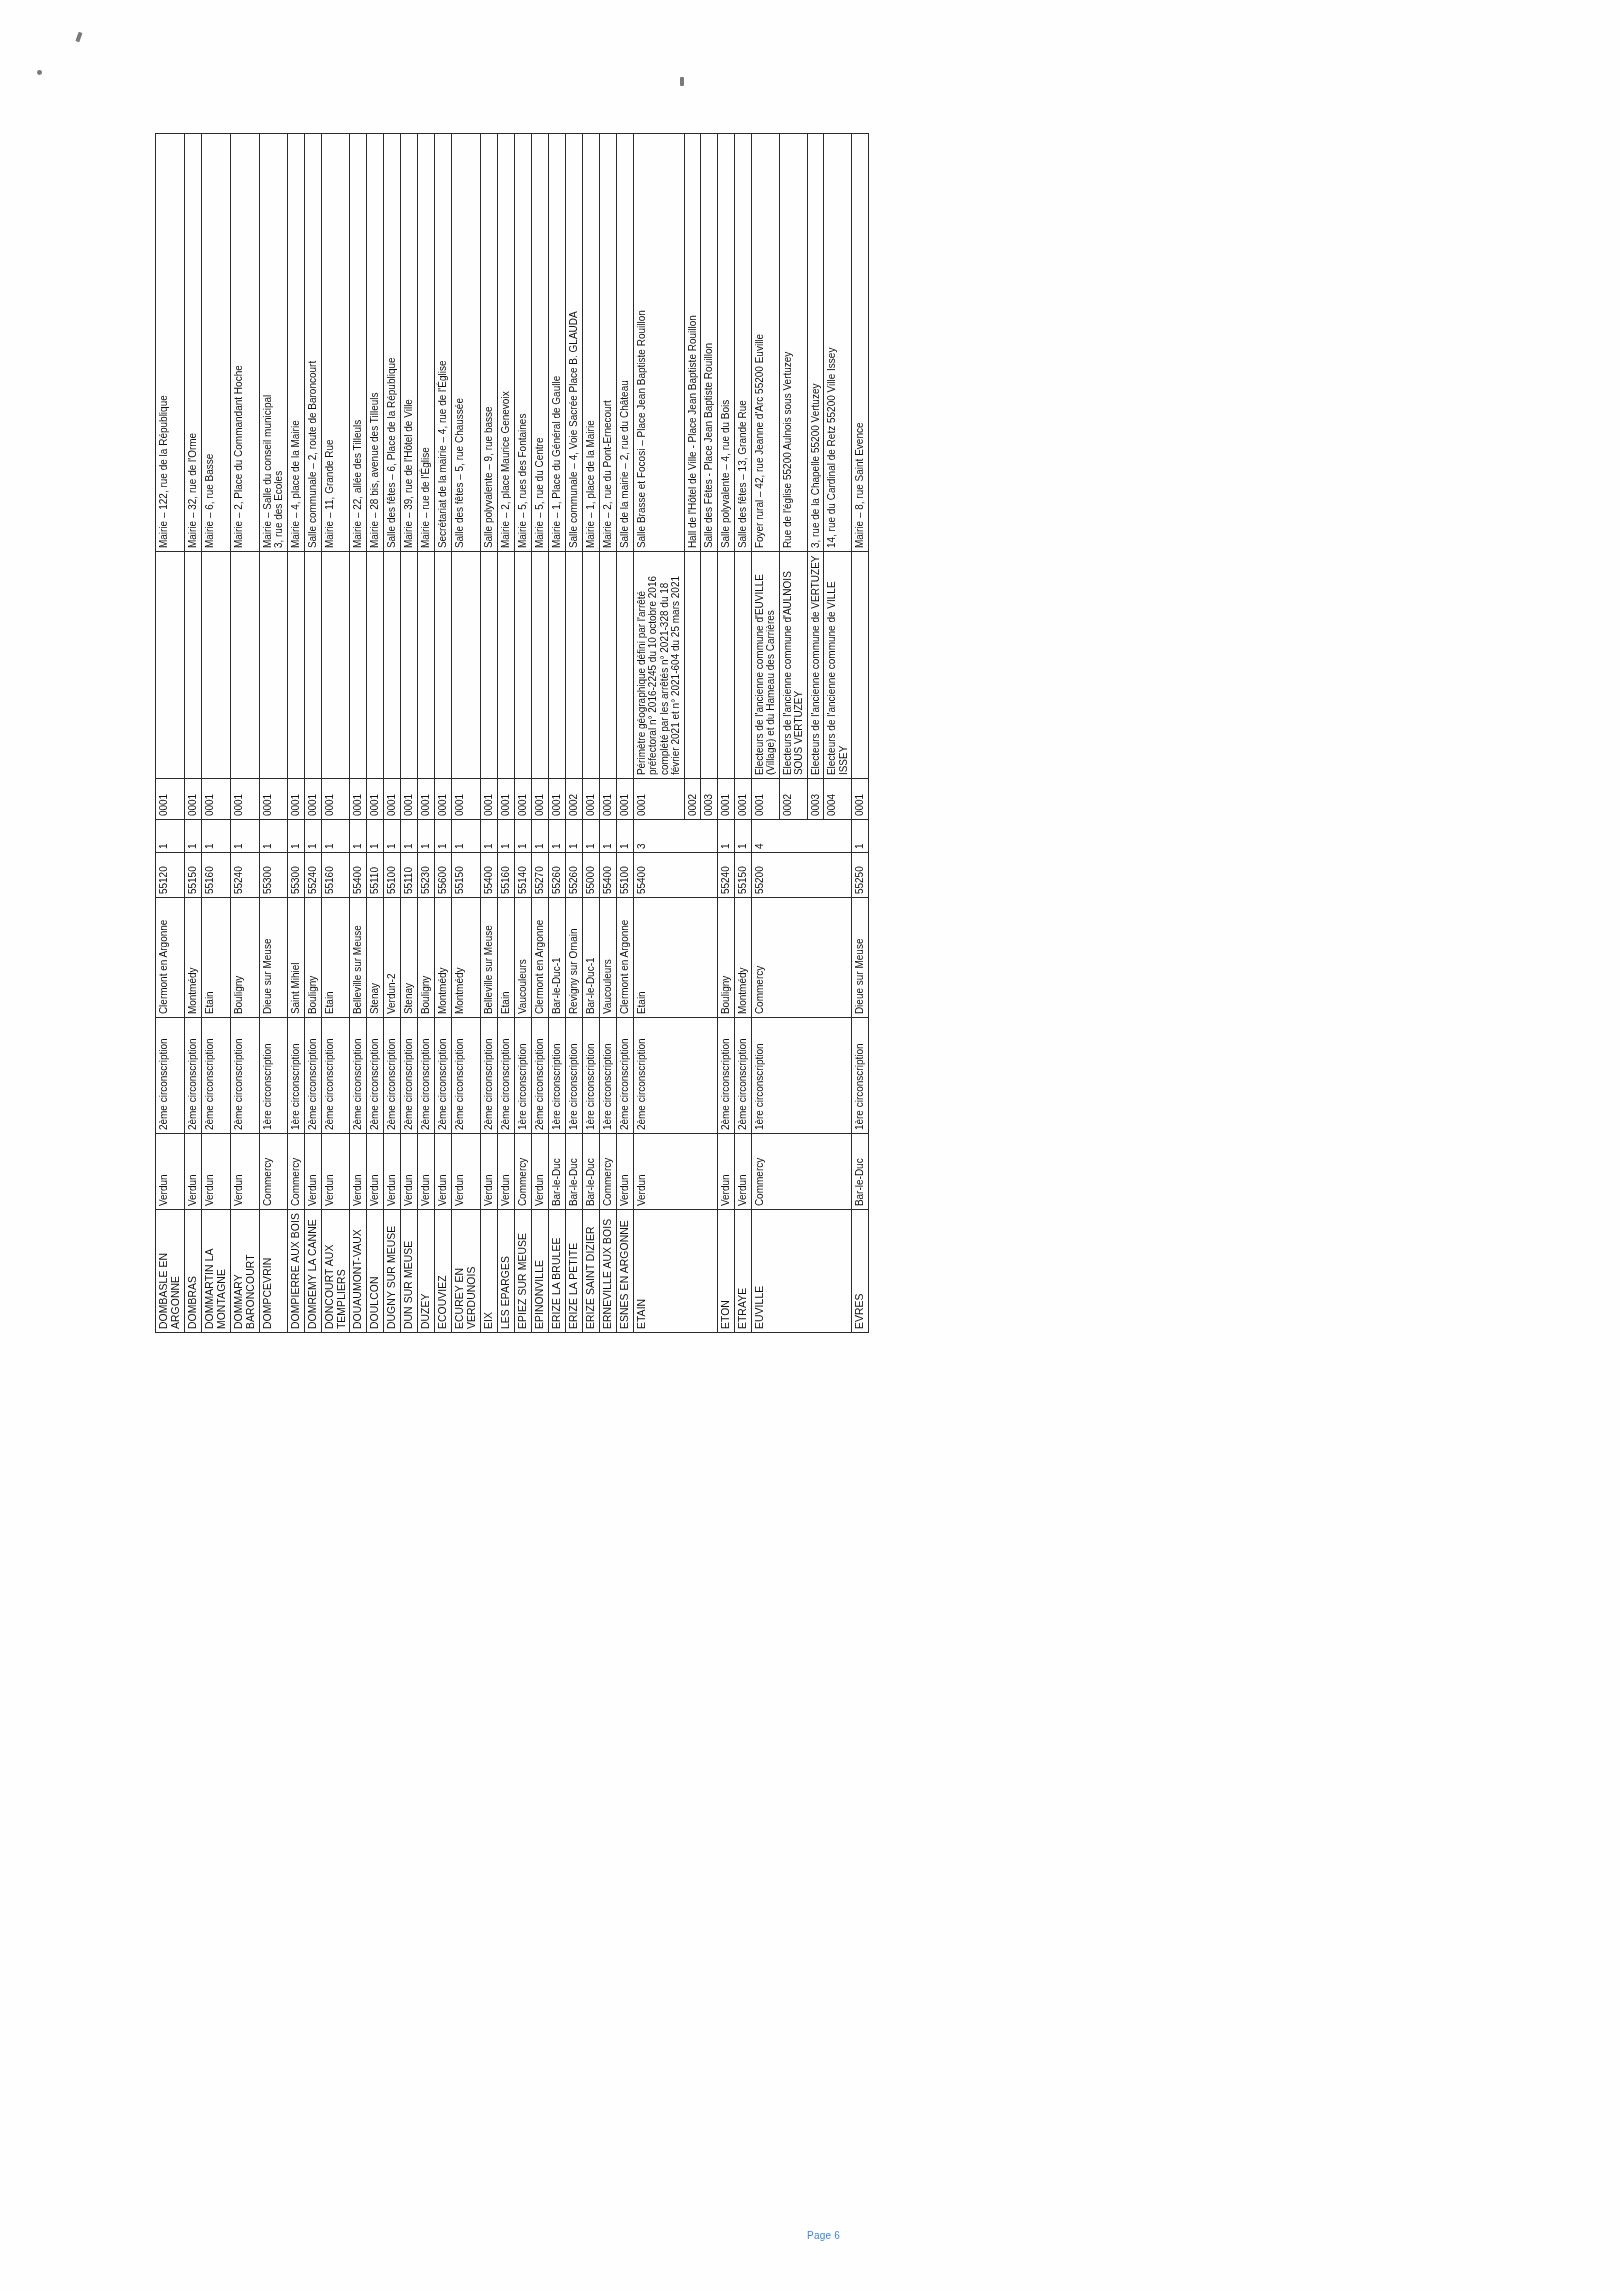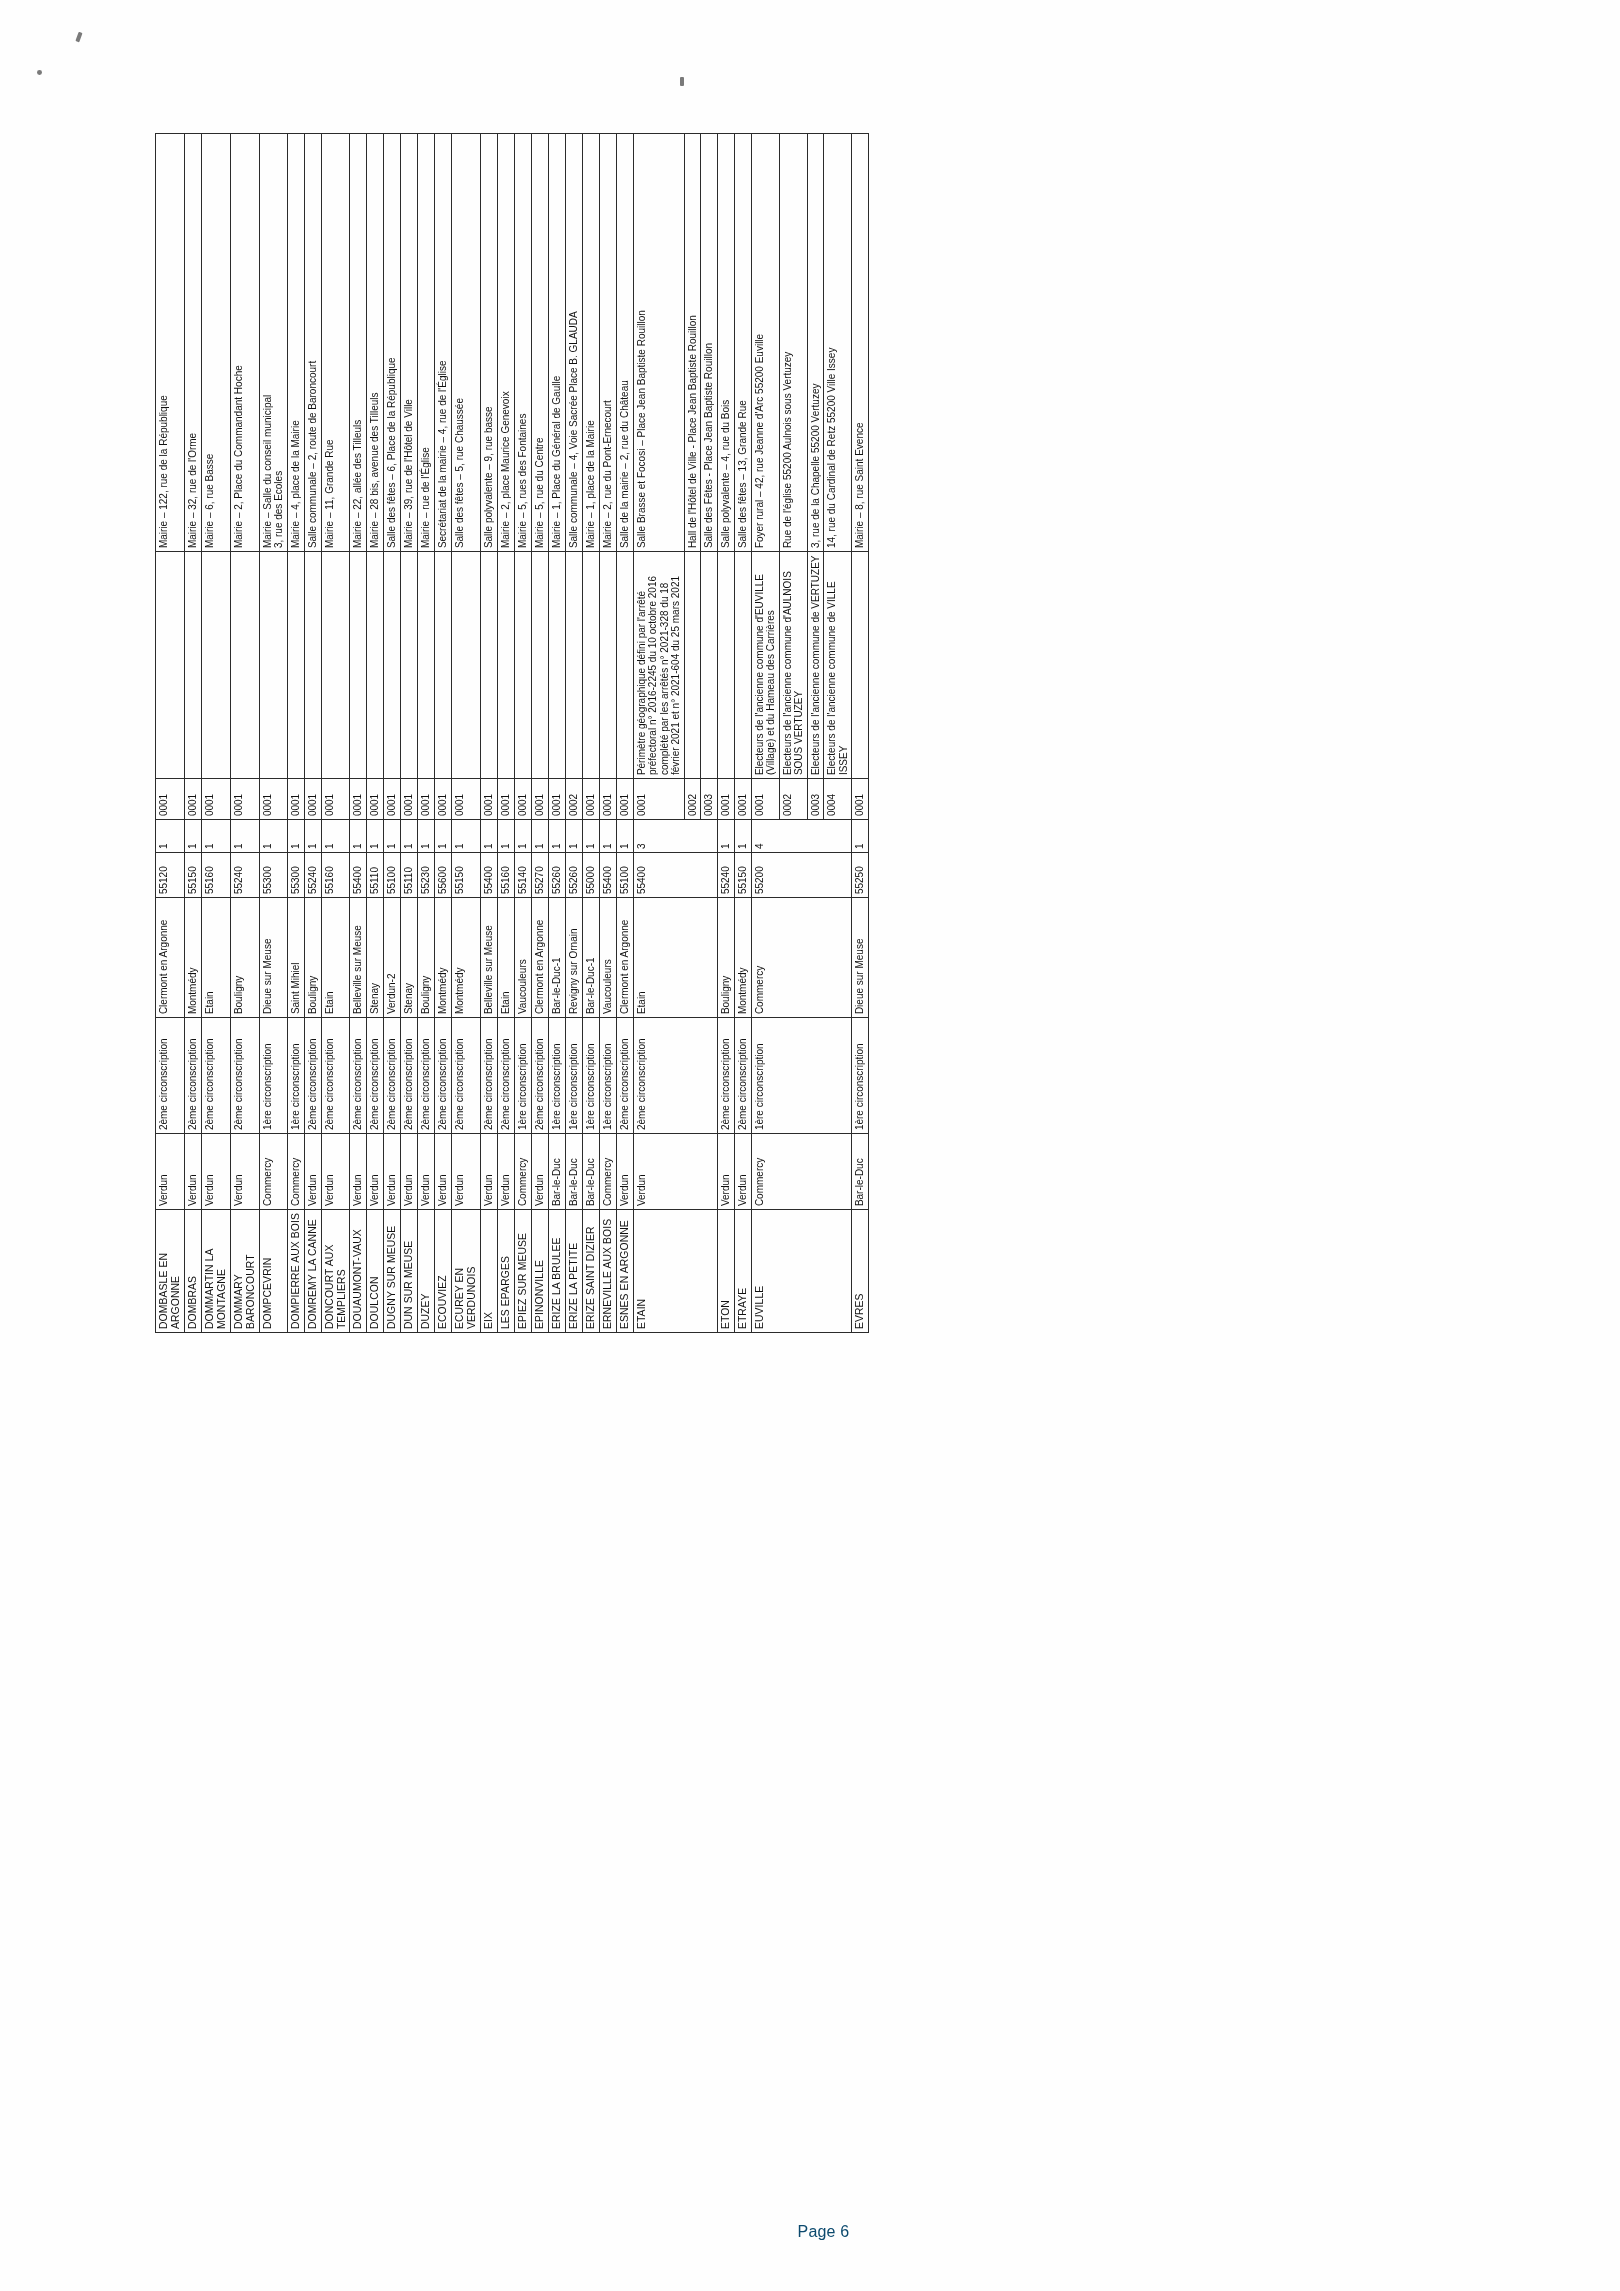--- a/index.html
+++ b/index.html
@@ -71,22 +71,22 @@
   td.per    { font-size: 10px; }
   td.lieu   { font-size: 10px; }
 
   .rowtall td { padding-top: 2.9px; padding-bottom: 2.9px; }
 
   .pagenum {
     position: absolute;
     left: 0; right: 0;
     bottom: 51px;
     text-align: center;
-    font-size: 16px;
-    color: #0c4a6e;
+    font-size: 10px;
+    color: #3b82f6;
     letter-spacing: 0.2px;
     margin-left: 27px;
   }
   .pagenum span { display: inline-block; }
 </style>
 </head>
 <body>
 
 <div id="page">
 

